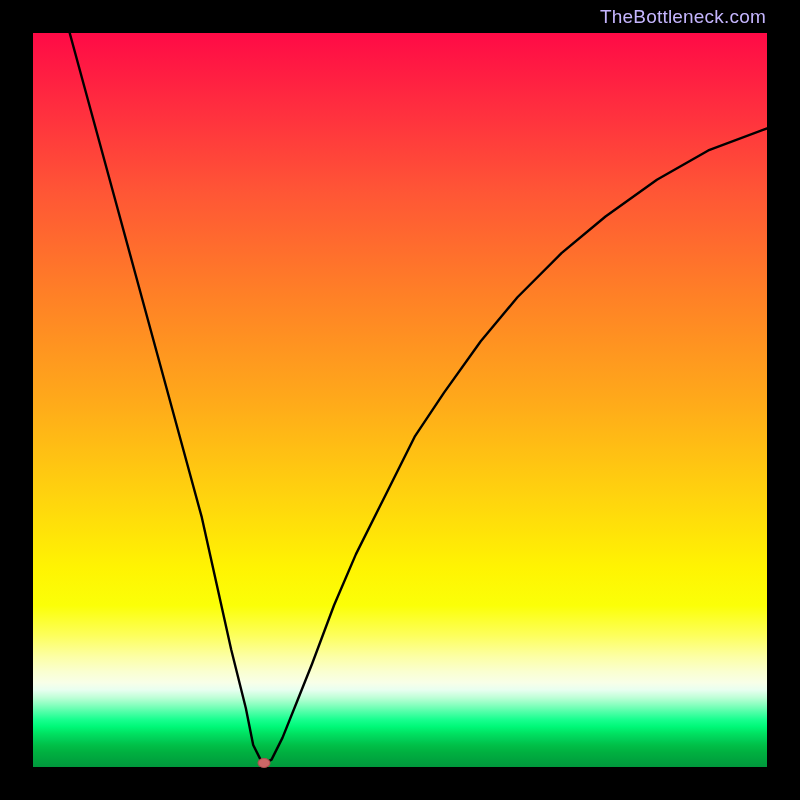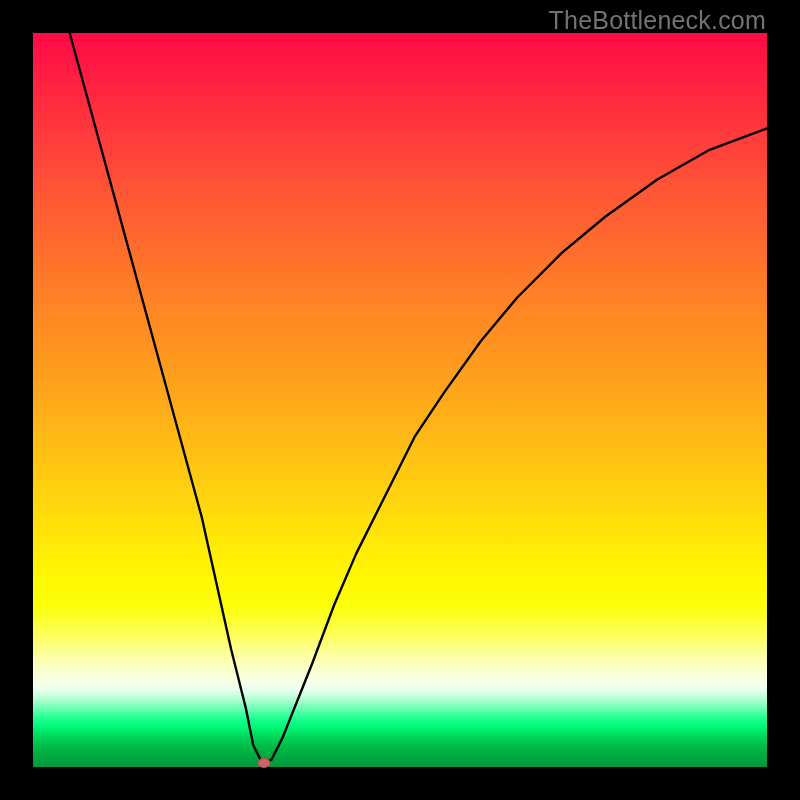--- a/index.html
+++ b/index.html
@@ -56,22 +56,22 @@
     height: 10px;
     background: #cc6666;
     border-radius: 50%;
     transform: translate(-50%, -50%);
     border: 1px solid #b05050;
   }
   .watermark {
     position: absolute;
     top: 6px;
     right: 34px;
-    color: #737373;
-    font-size: 25px;
+    color: #c4b5fd;
+    font-size: 19px;
     font-weight: 500;
     letter-spacing: 0.2px;
   }
 </style>
 </head>
 <body>
 
 <div class="watermark">TheBottleneck.com</div>
 
 <div class="plot-area">

